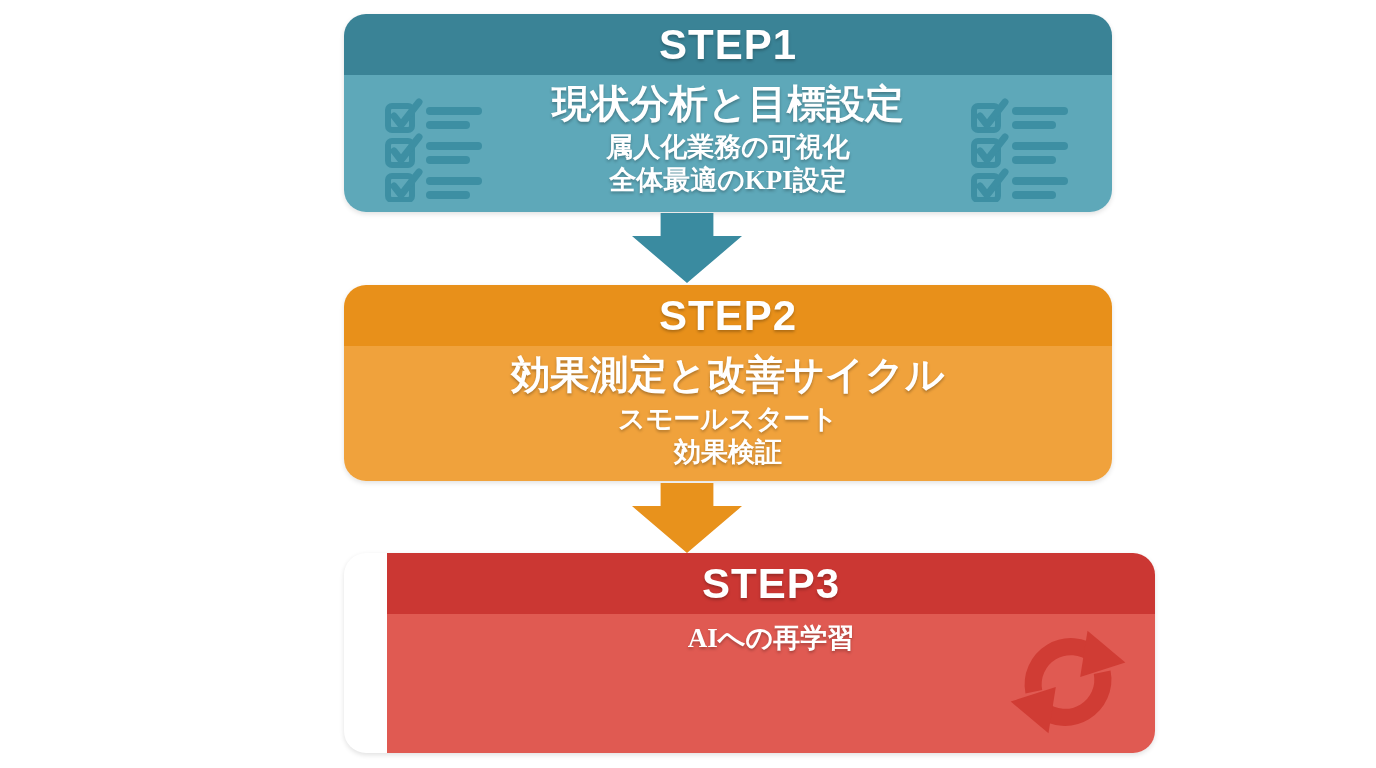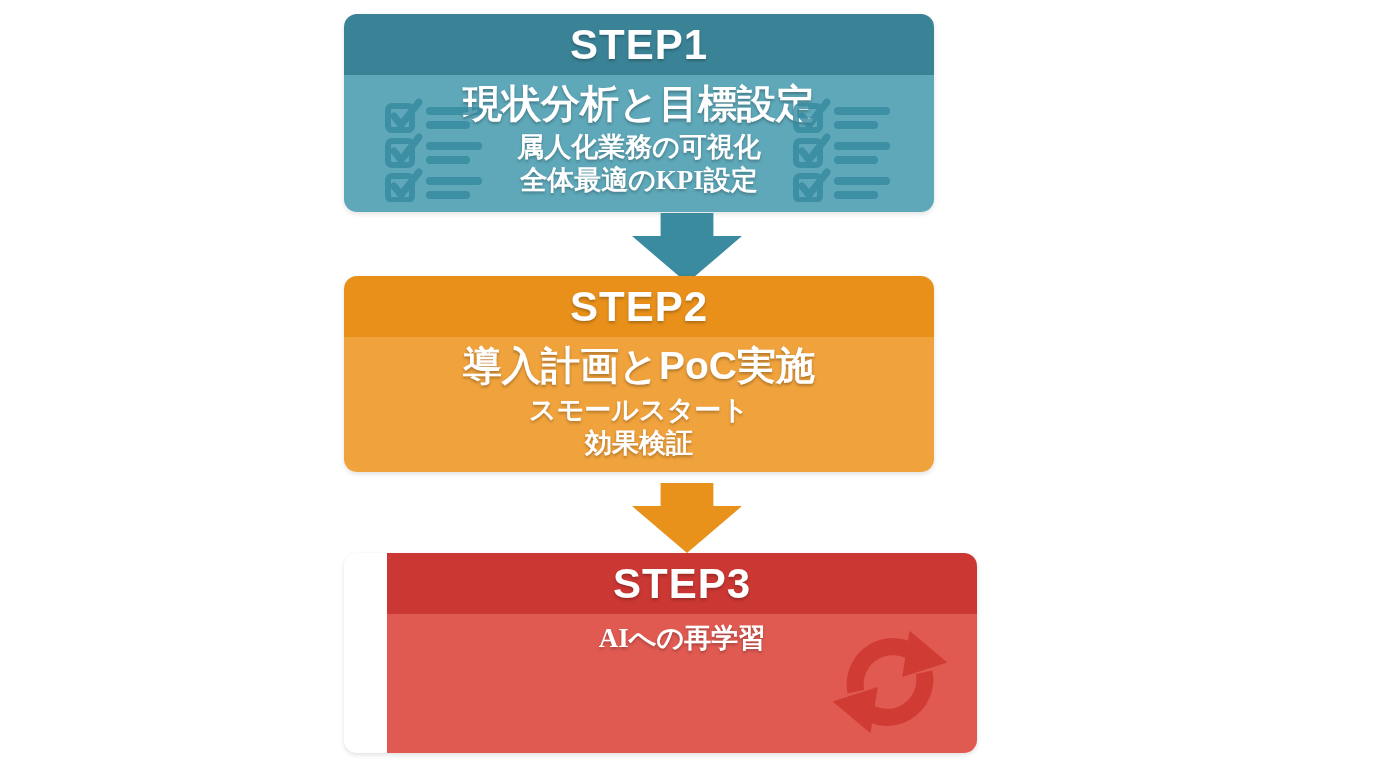--- a/index.html
+++ b/index.html
@@ -5,22 +5,22 @@
   html,body{margin:0;padding:0;}
   body{
     width:1376px;height:768px;
     background:#ffffff;
     font-family:"Liberation Sans","DejaVu Sans",sans-serif;
     overflow:hidden;
   }
   .canvas{position:relative;width:1376px;height:768px;background:#ffffff;}
 
   .step{
-    position:absolute;left:344px;width:590px;
-    border-radius:13px;overflow:hidden;
+    position:absolute;left:344px;width:768px;
+    border-radius:22px;overflow:hidden;
     box-shadow:0 2px 5px rgba(0,0,0,0.12);
     color:#ffffff;
   }
   .step-header{
     height:61px;display:flex;align-items:center;justify-content:center;
     font-size:42px;font-weight:bold;letter-spacing:1px;
     text-shadow:0 2px 3px rgba(0,0,0,0.25);
   }
   .step-body{
     display:flex;flex-direction:column;align-items:center;justify-content:flex-start;
@@ -33,21 +33,21 @@
   .step-line{
     font-size:27px;font-weight:bold;line-height:1.22;
     text-shadow:0 2px 3px rgba(0,0,0,0.25);
     font-family:Liberation Serif, serif;
   }
 
   
   .step1{top:14px;height:198px;}
   .step1 .step-header{background:#3a8396;}
   .step1 .step-body{background:#5ea8b9;height:137px;}
-  .step2{top:276px;height:196px;}
+  .step2{top:285px;height:196px;}
   .step2 .step-header{background:#e8901a;}
   .step2 .step-body{background:#f0a23c;height:135px;}
   .step3{top:553px;height:200px;padding-left:43px;}
   .step3 .step-header{background:#cb3733;}
   .step3 .step-body{background:#e05a52;height:139px;}
 
   .step1 .step-title{margin-bottom:5px;}
   .step2 .step-title{margin-bottom:6px;}
   .step3 .step-title{margin-bottom:4px;}
 
@@ -133,21 +133,21 @@
     </svg>
   </div>
 
   <div class="down-arrow arrow1"></div>
 
   <div class="step step2">
     <div class="step-header">
       <span>STEP2</span>
     </div>
     <div class="step-body">
-      <div class="step-title">導入計画とPoC実施</div>
+      <div class="step-title">効果測定と改善サイクル</div>
       <div class="step-line">スモールスタート</div>
       <div class="step-line">効果検証</div>
     </div>
   </div>
 
   <div class="down-arrow arrow2"></div>
 
   <div class="step step3">
     <div class="step-header">
       <span>STEP3</span>

